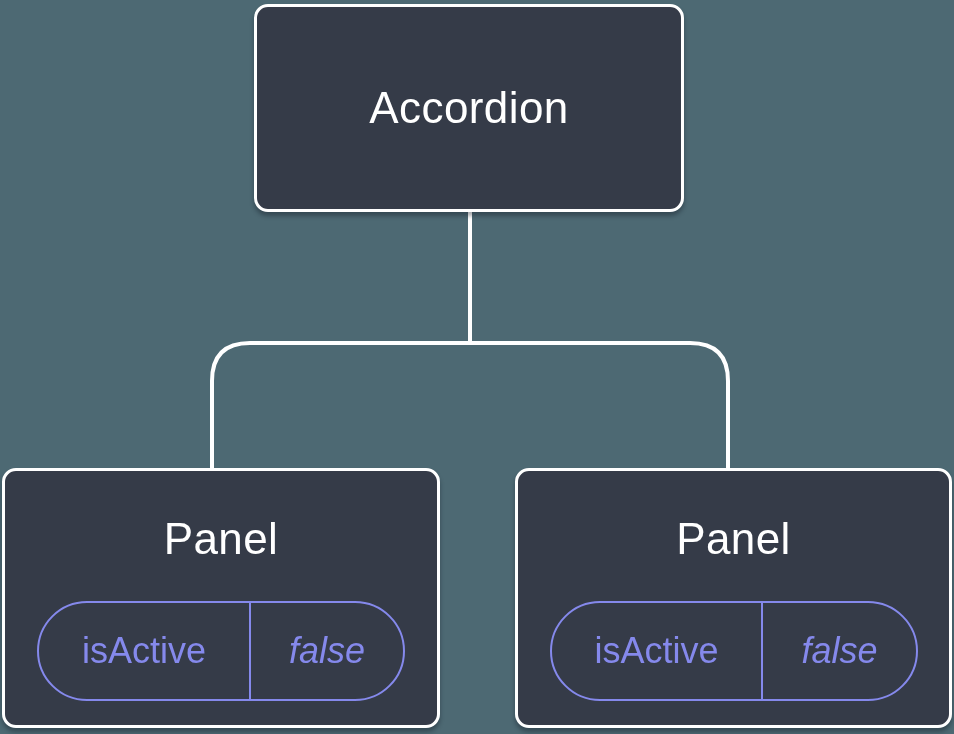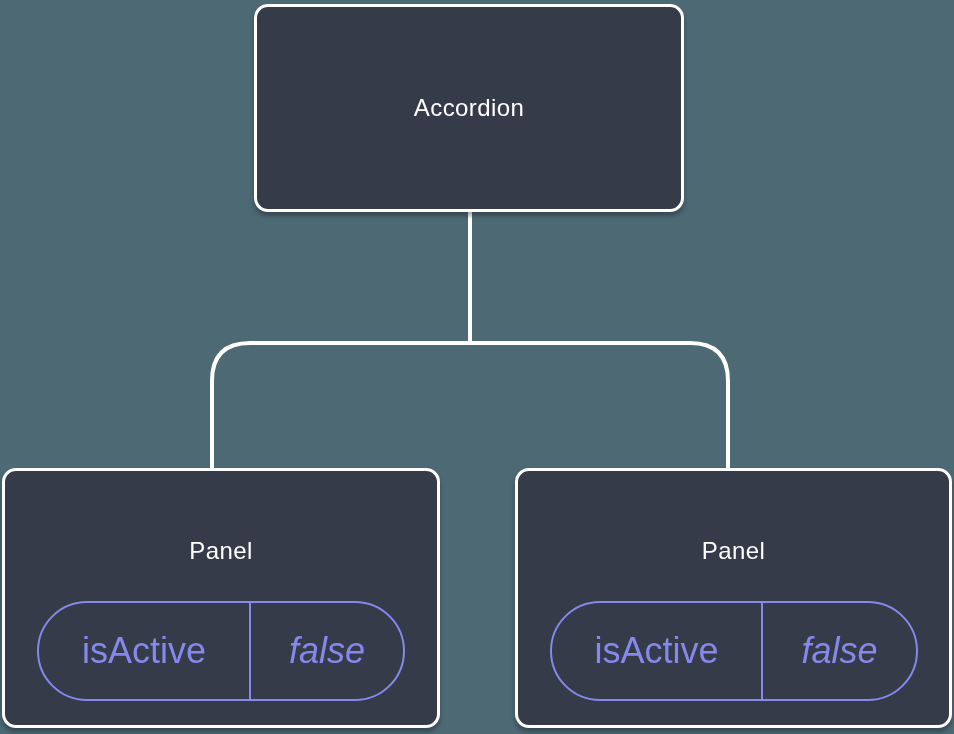--- a/index.html
+++ b/index.html
@@ -29,36 +29,36 @@
     border:3px solid var(--node-border);
     border-radius:14px;
     box-shadow:0 4px 4px rgba(12,18,28,0.35);
     color:var(--node-text);
   }
   .node-root{
     left:254px;top:4px;width:430px;height:208px;
     display:flex;align-items:center;justify-content:center;
   }
   .node-title{
-    font-size:24px;
+    font-size:44px;
     font-weight:500;
     letter-spacing:0.4px;
     color:var(--node-text);
     text-align:left;
     line-height:44px;
   }
   .node-panel{
     top:468px;width:438px;height:260px;
     display:flex;flex-direction:column;align-items:center;
-    padding-top:58px;
+    padding-top:46px;
   }
   .node-panel-left{left:2px;}
   .node-panel-right{left:515px;width:437px;}
   .state-pill{
-    margin-top:28px;
+    margin-top:40px;
     width:368px;height:100px;
     border:2.5px solid var(--state-accent);
     border-radius:50px;
     display:flex;
     color:var(--state-accent);
     font-size:36px;
     overflow:hidden;
   }
   .state-key{
     flex:0 0 58.2%;

